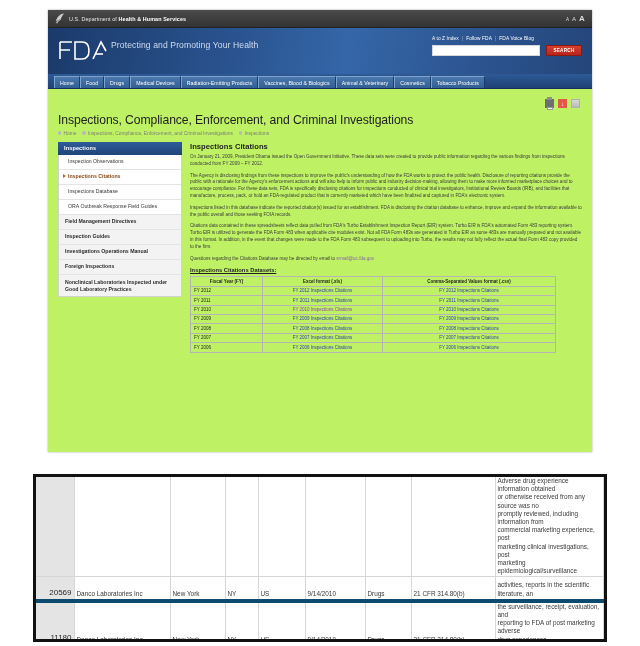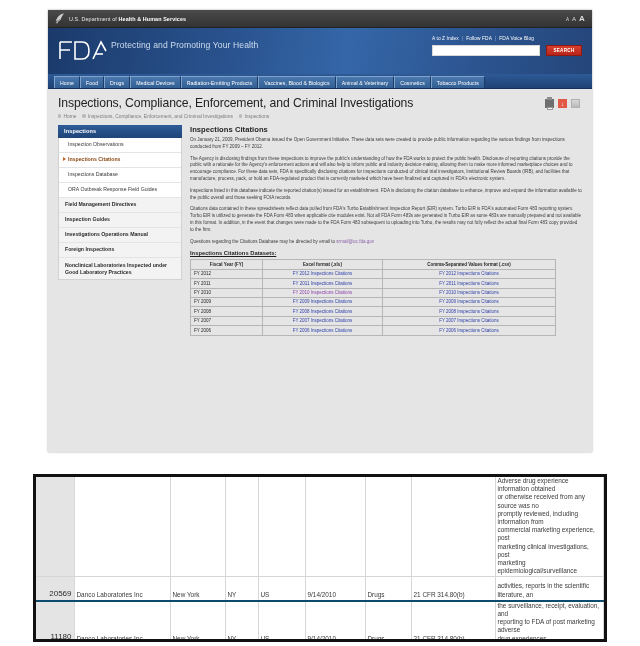--- a/index.html
+++ b/index.html
@@ -116,22 +116,22 @@
     border-left: 1px solid #7fa3cd;
     border-right: 1px solid #1b3c68;
     border-top: 1px solid #7fa3cd;
     white-space: nowrap;
     letter-spacing: .05px;
   }
   .nav-tab:first-child { border-left: 1px solid #7fa3cd; }
 
   
   .fda-content {
-    background: #e5e5e5;
-    padding: 7px 10px 0 10px;
+    background: #bef264;
+    padding: 24px 10px 0 10px;
     position: relative;
     height: 364px;
     box-sizing:border-box;
   }
   .page-title {
     font-size: 12.2px; color:#222; font-weight:400;
     line-height: 1.22;
     letter-spacing: -.1px;
     max-width: 400px;
   }
@@ -236,21 +236,21 @@
   }
   table.sheet {
     border-collapse: collapse;
     table-layout: fixed;
     width: 100%;
     font-size: 6.4px;
     color:#3a3a3a;
   }
   table.sheet td {
     border-right: 1px solid #d7d7d7;
-    border-bottom: 2px solid #0c4a6e;
+    border-bottom: 4px solid #0c4a6e;
     vertical-align: bottom;
     padding: 0 2px 1px 2px;
     line-height: 1.28;
     overflow: hidden;
   }
   table.sheet tr.head td { border-bottom: 1px solid #d7d7d7; }
   td.rownum {
     background:#e4e4e4;
     color:#2b2b2b;
     font-size: 8px;

